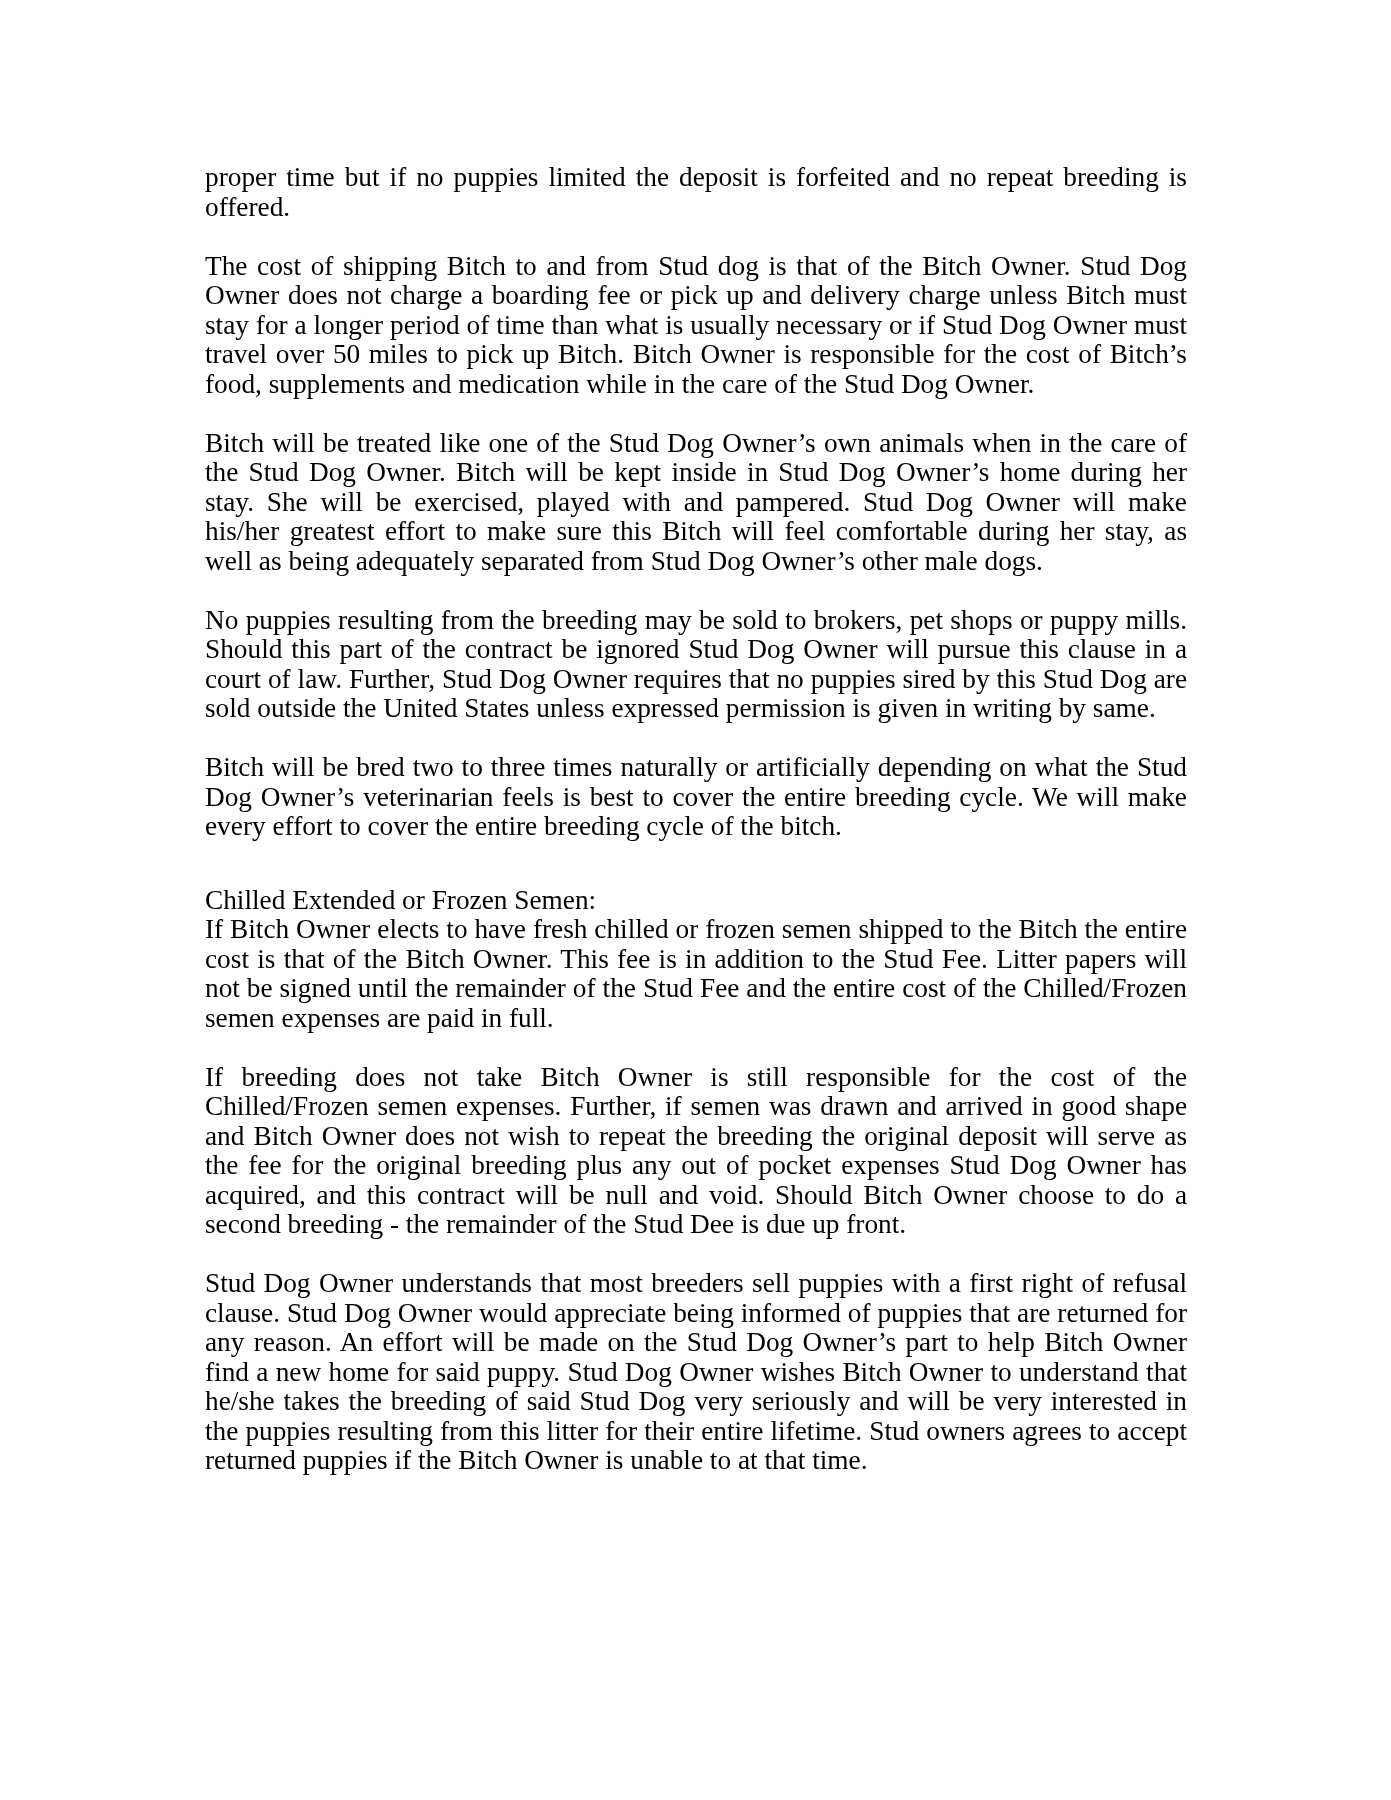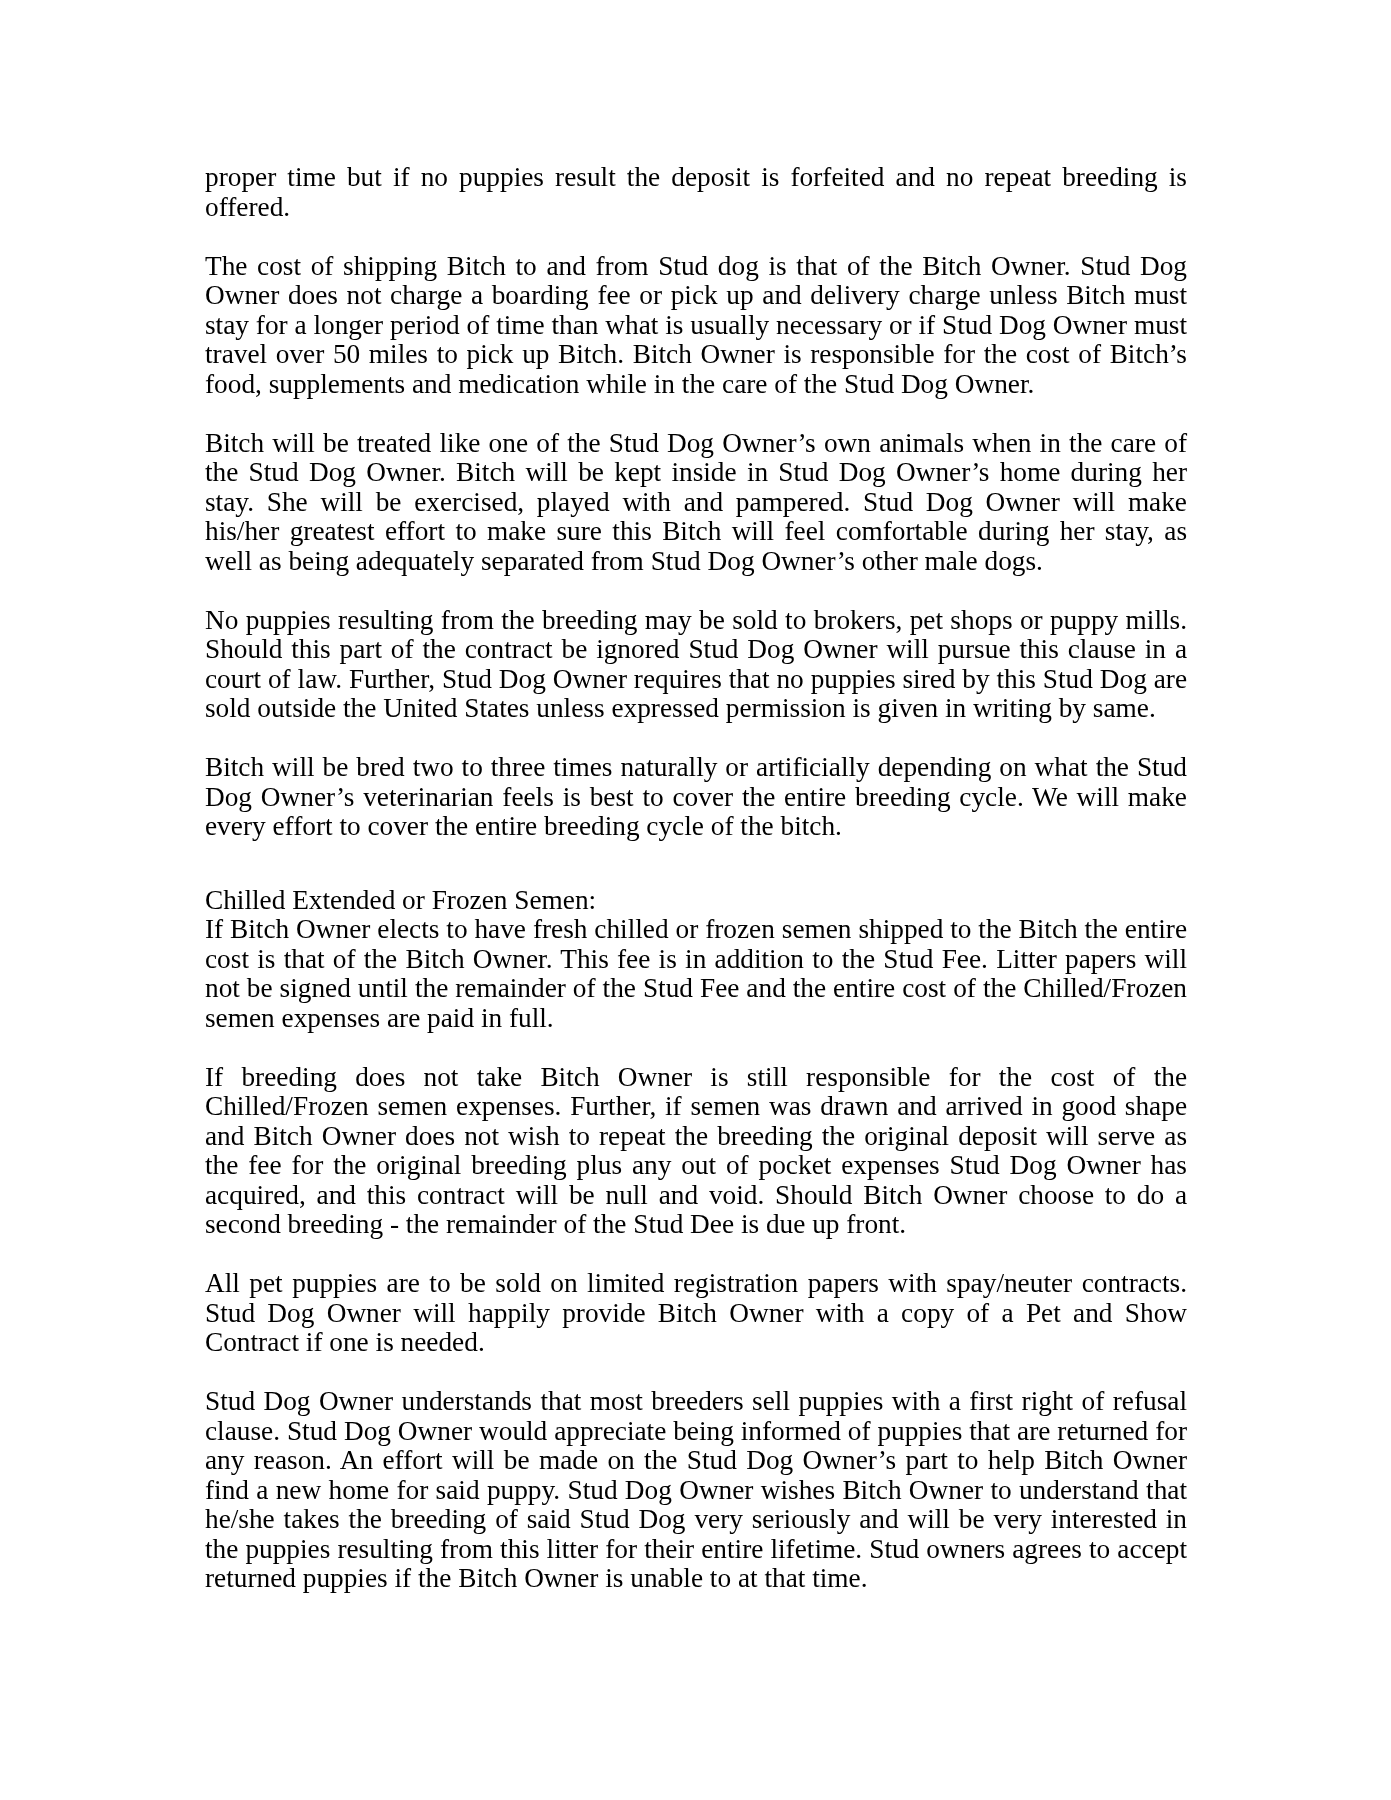--- a/index.html
+++ b/index.html
@@ -33,37 +33,36 @@
   .section-body {
     text-align: justify;
     text-align-last: left;
   }
 </style>
 </head>
 <body>
 
 <div class="page">
 
-  <p class="para">proper time but if no puppies result the deposit is forfeited and no repeat breeding is offered.</p>
+  <p class="para">proper time but if no puppies limited the deposit is forfeited and no repeat breeding is offered.</p>
 
   <p class="para">The cost of shipping Bitch to and from Stud dog is that of the Bitch Owner. Stud Dog Owner does not charge a boarding fee or pick up and delivery charge unless Bitch must stay for a longer period of time than what is usually necessary or if Stud Dog Owner must travel over 50 miles to pick up Bitch. Bitch Owner is responsible for the cost of Bitch’s food, supplements and medication while in the care of the Stud Dog Owner.</p>
 
   <p class="para">Bitch will be treated like one of the Stud Dog Owner’s own animals when in the care of the Stud Dog Owner. Bitch will be kept inside in Stud Dog Owner’s home during her stay. She will be exercised, played with and pampered. Stud Dog Owner will make his/her greatest effort to make sure this Bitch will feel comfortable during her stay, as well as being adequately separated from Stud Dog Owner’s other male dogs.</p>
 
   <p class="para">No puppies resulting from the breeding may be sold to brokers, pet shops or puppy mills. Should this part of the contract be ignored Stud Dog Owner will pursue this clause in a court of law. Further, Stud Dog Owner requires that no puppies sired by this Stud Dog are sold outside the United States unless expressed permission is given in writing by same.</p>
 
   <p class="para">Bitch will be bred two to three times naturally or artificially depending on what the Stud Dog Owner’s veterinarian feels is best to cover the entire breeding cycle. We will make every effort to cover the entire breeding cycle of the bitch.</p>
 
   <div class="para section">
     <div class="section-heading">Chilled Extended or Frozen Semen:</div>
     <div class="section-body">If Bitch Owner elects to have fresh chilled or frozen semen shipped to the Bitch the entire cost is that of the Bitch Owner. This fee is in addition to the Stud Fee. Litter papers will not be signed until the remainder of the Stud Fee and the entire cost of the Chilled/Frozen semen expenses are paid in full.</div>
   </div>
 
   <p class="para">If breeding does not take Bitch Owner is still responsible for the cost of the Chilled/Frozen semen expenses. Further, if semen was drawn and arrived in good shape and Bitch Owner does not wish to repeat the breeding the original deposit will serve as the fee for the original breeding plus any out of pocket expenses Stud Dog Owner has acquired, and this contract will be null and void. Should Bitch Owner choose to do a second breeding - the remainder of the Stud Dee is due up front.</p>
 
   <div class="para section">
   </div>
 
-  <p class="para">All pet puppies are to be sold on limited registration papers with spay/neuter contracts. Stud Dog Owner will happily provide Bitch Owner with a copy of a Pet and Show Contract if one is needed.</p>
 
   <p class="para">Stud Dog Owner understands that most breeders sell puppies with a first right of refusal clause. Stud Dog Owner would appreciate being informed of puppies that are returned for any reason. An effort will be made on the Stud Dog Owner’s part to help Bitch Owner find a new home for said puppy. Stud Dog Owner wishes Bitch Owner to understand that he/she takes the breeding of said Stud Dog very seriously and will be very interested in the puppies resulting from this litter for their entire lifetime.  Stud owners agrees to accept returned puppies if the Bitch Owner is unable to at that time.</p>
 
 </div>
 
 </body></html>

